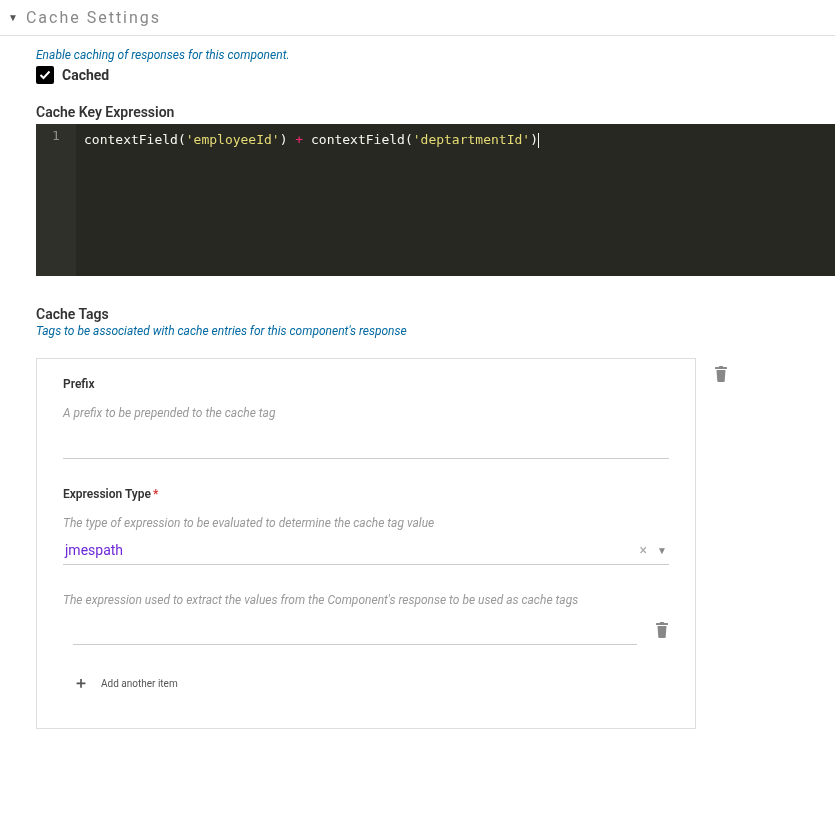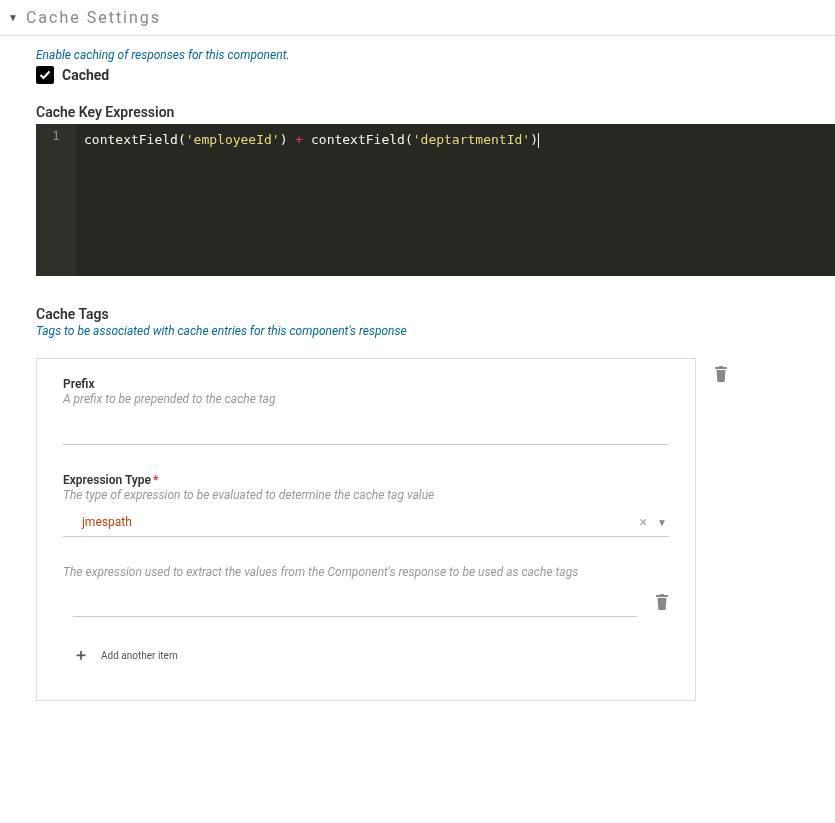--- a/index.html
+++ b/index.html
@@ -142,44 +142,43 @@
   }
   .inner-label {
     font-size: 12px;
     font-weight: 600;
     color: #333;
   }
   .inner-desc {
     font-size: 12px;
     color: #999;
     font-style: italic;
-    margin-top: 1px;
+    margin-top: 15px;
     margin-bottom: 6px;
   }
   .underline-input {
     width: 100%;
     border: none;
     border-bottom: 1px solid #ccc;
     padding: 8px 2px;
     font-size: 14px;
     color: #555;
     outline: none;
     background: transparent;
   }
   .select-row {
     display: flex;
     align-items: center;
     border-bottom: 1px solid #ccc;
     padding: 6px 2px;
   }
   .select-value {
     flex: 1;
-    font-size: 12px;
-    color: #c2410c;
-    margin-left: 17px;
+    font-size: 14px;
+    color: #6d28d9;
   }
   .select-clear {
     color: #aaa;
     font-size: 14px;
     margin-right: 10px;
     cursor: pointer;
   }
   .select-chevron {
     color: #888;
     font-size: 10px;

